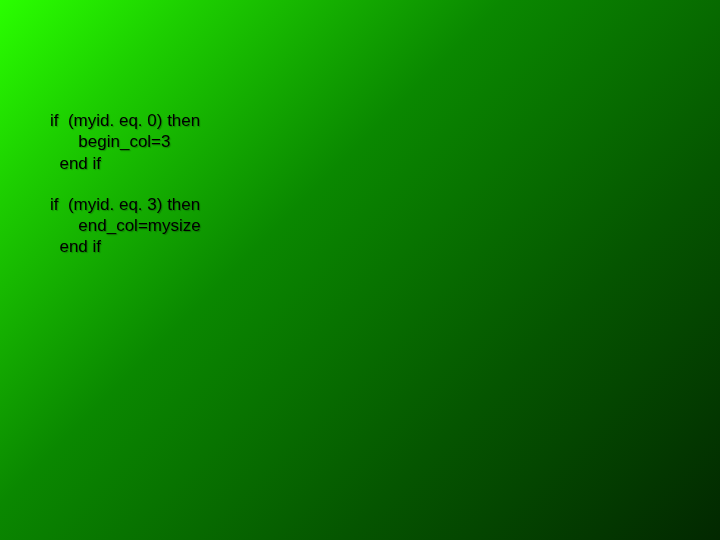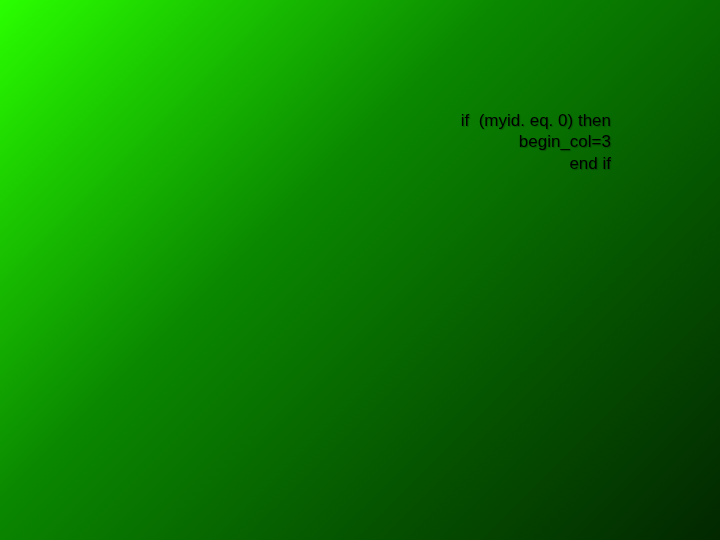--- a/index.html
+++ b/index.html
@@ -15,31 +15,33 @@
   }
   .slide {
     box-sizing: border-box;
     width: 611px;
     height: 540px;
     padding: 110px 0 0 50px;
     color: #000;
     font-size: 17px;
     line-height: 1.25;
     text-shadow: 1px 1px 1px rgba(0,0,0,0.25);
-    text-align: right;
   }
   .blk {
     margin-bottom: 20px;
     white-space: pre;
   }
 </style>
 </head>
 <body>
 
 <div class="slide">
 
   <div class="blk"><span>if  (myid. eq. 0) then</span>
 <span>      begin_col=3</span>
 <span>  end if</span></div>
 
+  <div class="blk"><span>if  (myid. eq. 3) then</span>
+<span>      end_col=mysize</span>
+<span>  end if</span></div>
 
 
 </div>
 
 </body></html>

